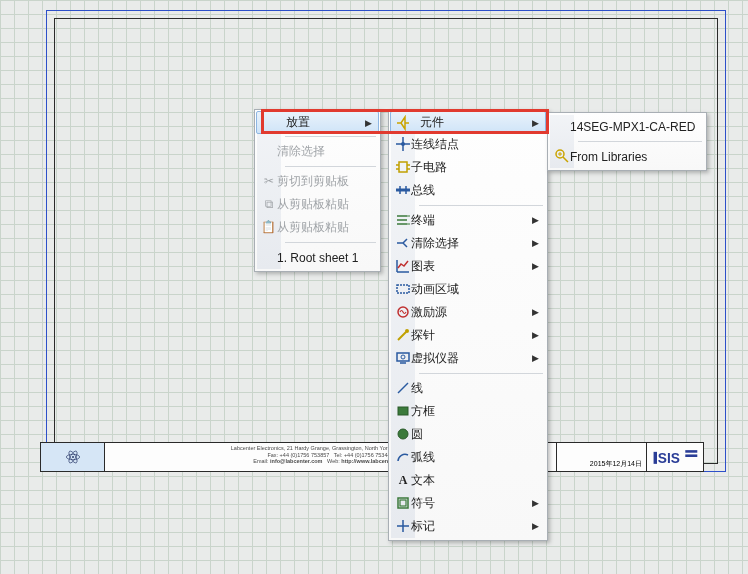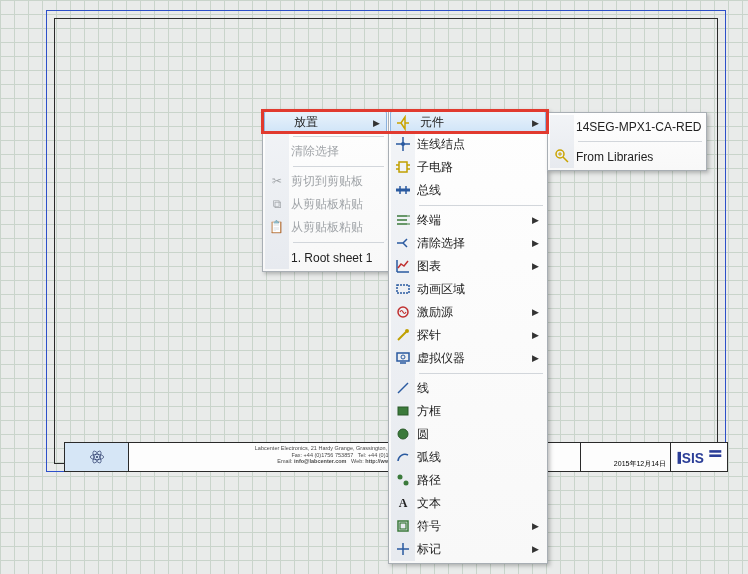--- a/index.html
+++ b/index.html
@@ -35,21 +35,21 @@
 .sheet-inner {
   position: absolute;
   left: 54px; top: 18px;
   width: 664px; height: 446px;
   border: 1px solid #2a2a2a;
 }
 
 
 .title-block {
   position: absolute;
-  left: 64px; top: 442px;
+  left: 40px; top: 442px;
   width: 664px; height: 30px;
   display: flex;
   border: 1px solid #2a2a2a;
   background: #fdfdfd;
 }
 .tb-logo {
   width: 64px;
   border-right: 1px solid #2a2a2a;
   background: #d6e6f6;
   display: flex; align-items: center; justify-content: center;
@@ -92,21 +92,21 @@
   position: absolute;
   left: 2px; top: 2px; bottom: 2px;
   width: 24px;
   background: linear-gradient(#f2f4f7, #e7eaef);
 }
 .menu-item {
   position: relative;
   height: 23px;
   display: flex;
   align-items: center;
-  padding-left: 26px;
+  padding-left: 20px;
   padding-right: 20px;
   color: #222;
   white-space: nowrap;
 }
 .menu-item.dis { color: #a0a4a8; }
 .menu-item .ic {
   position: absolute;
   left: 4px; top: 3px;
   width: 16px; height: 16px;
   display: flex; align-items: center; justify-content: center;
@@ -127,21 +127,21 @@
 .menu-item.hl {
   background: linear-gradient(#e9f2fb, #cfe4f8);
   border: 1px solid #8eb6e2;
   border-radius: 2px;
   margin: -1px;
   padding-left: 29px;
   padding-right: 19px;
 }
 
 
-#menu1 { left: 262px; top: 109px; width: 127px; }
+#menu1 { left: 254px; top: 109px; width: 127px; }
 #menu2 { left: 388px; top: 109px; width: 160px; }
 #menu3 { left: 547px; top: 112px; width: 160px; }
 
 
 .highlight-rect {
   position: absolute;
   border: 3px solid #e13a2f;
   pointer-events: none;
 }
 #hl1 { left: 261px; top: 109px; width: 288px; height: 25px; }
@@ -358,29 +358,20 @@
   <div class="menu-item">
     <span class="ic">
         <svg class="icsvg" viewBox="0 0 16 16">
           <path d="M3 12A7 7 0 0 1 13 6" stroke="#2a5aa0" fill="none" stroke-width="1.5"></path>
         </svg>
       </span>
     <span>弧线</span>
   </div>
   <div class="menu-item">
     <span class="ic">
-        <svg class="icsvg" viewBox="0 0 16 16">
-          <circle cx="5" cy="5" r="2.5" fill="#3b7a3b"></circle>
-          <circle cx="11" cy="11" r="2.5" fill="#3b7a3b"></circle>
-        </svg>
-      </span>
-    <span>路径</span>
-  </div>
-  <div class="menu-item">
-    <span class="ic">
         <b style="font-family:serif;color:#222">A</b>
       </span>
     <span>文本</span>
   </div>
   <div class="menu-item">
     <span class="ic">
         <svg class="icsvg" viewBox="0 0 16 16">
           <rect x="3" y="3" width="10" height="10" fill="none" stroke="#3b7a3b" stroke-width="1.5"></rect>
           <rect x="5" y="5" width="6" height="6" fill="none" stroke="#3b7a3b" stroke-width="1.2"></rect>
         </svg>

